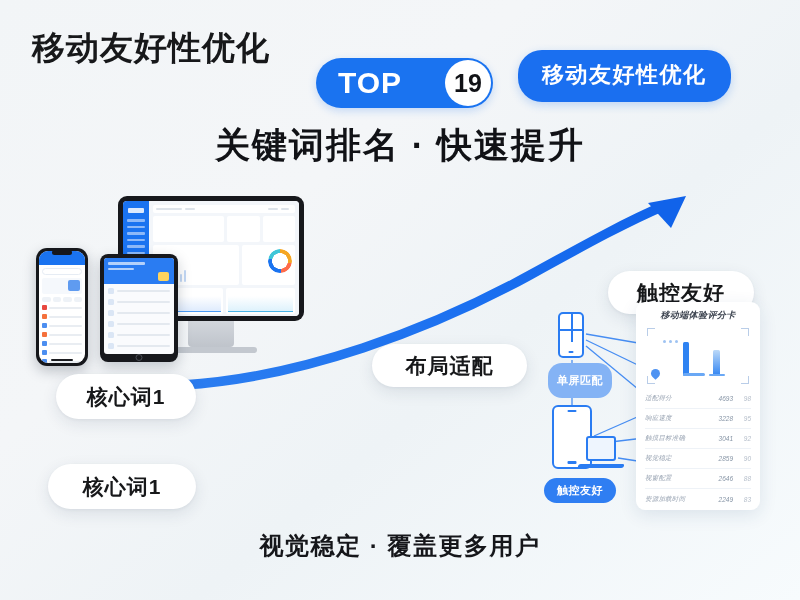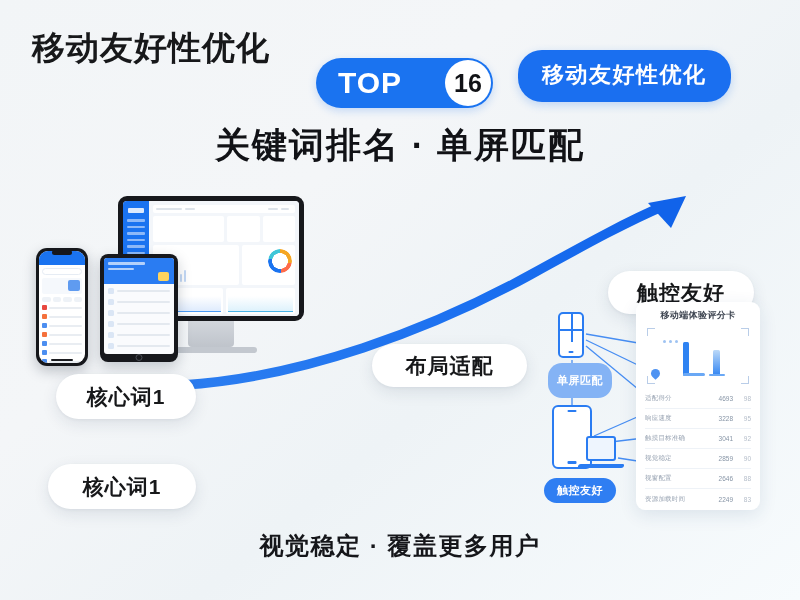--- a/index.html
+++ b/index.html
@@ -172,20 +172,21 @@
   }
   .rd-tag-a { left: 8px; top: 53px; width: 64px; height: 35px; background: #84b3f5; }
   .rd-tag-b { left: 4px; top: 168px; width: 72px; height: 25px; background: #2f7ef2; }
 
   
   .scard {
     position: absolute; left: 636px; top: 302px; width: 124px; height: 208px;
     background: #ffffff; border-radius: 9px;
     box-shadow: 0 5px 18px rgba(30,60,110,.11);
     padding: 7px 9px;
+    font-style: italic;
   }
   .sc-title { font-size: 9px; font-weight: 700; color: #3d4characters; }
   .sc-title { font-size: 9px; font-weight: 700; color: #3d4450; text-align: center; letter-spacing: .4px; }
   .sc-hero { position: relative; height: 56px; margin: 6px 2px 5px; }
   .sc-hero .cr { position: absolute; width: 8px; height: 8px; border-color: #b9cde8; border-style: solid; border-width: 0; }
   .sc-hero .cr.tl { left: 0; top: 0; border-left-width: 1.4px; border-top-width: 1.4px; }
   .sc-hero .cr.tr { right: 0; top: 0; border-right-width: 1.4px; border-top-width: 1.4px; }
   .sc-hero .cr.bl { left: 0; bottom: 0; border-left-width: 1.4px; border-bottom-width: 1.4px; }
   .sc-hero .cr.br { right: 0; bottom: 0; border-right-width: 1.4px; border-bottom-width: 1.4px; }
   .sc-bars { position: absolute; left: 16px; right: 12px; bottom: 8px; height: 40px; }
@@ -212,26 +213,26 @@
 </style>
 </head>
 <body>
 
 <div class="stage">
 
   <div class="hdr-title">移动友好性优化</div>
 
   <div class="top-badge">
     <span class="tb-word">TOP</span>
-    <span class="tb-num">16</span>
+    <span class="tb-num">19</span>
   </div>
 
   <div class="hdr-pill">移动友好性优化</div>
 
-  <div class="hdr-sub">关键词排名 · 单屏匹配</div>
+  <div class="hdr-sub">关键词排名 · 快速提升</div>
 
   <svg class="arrow-svg" viewBox="0 0 800 600">
     <defs>
       <linearGradient id="agrad" x1="0" y1="1" x2="1" y2="0">
         <stop offset="0%" stop-color="#2b7df0"></stop>
         <stop offset="55%" stop-color="#1a6ff0"></stop>
         <stop offset="100%" stop-color="#1163ea"></stop>
       </linearGradient>
     </defs>
     <path d="M 183 385 C 300 378 430 330 530 275 C 588 243 630 220 666 205" fill="none" stroke="url(#agrad)" stroke-width="9.5" stroke-linecap="round"></path>

